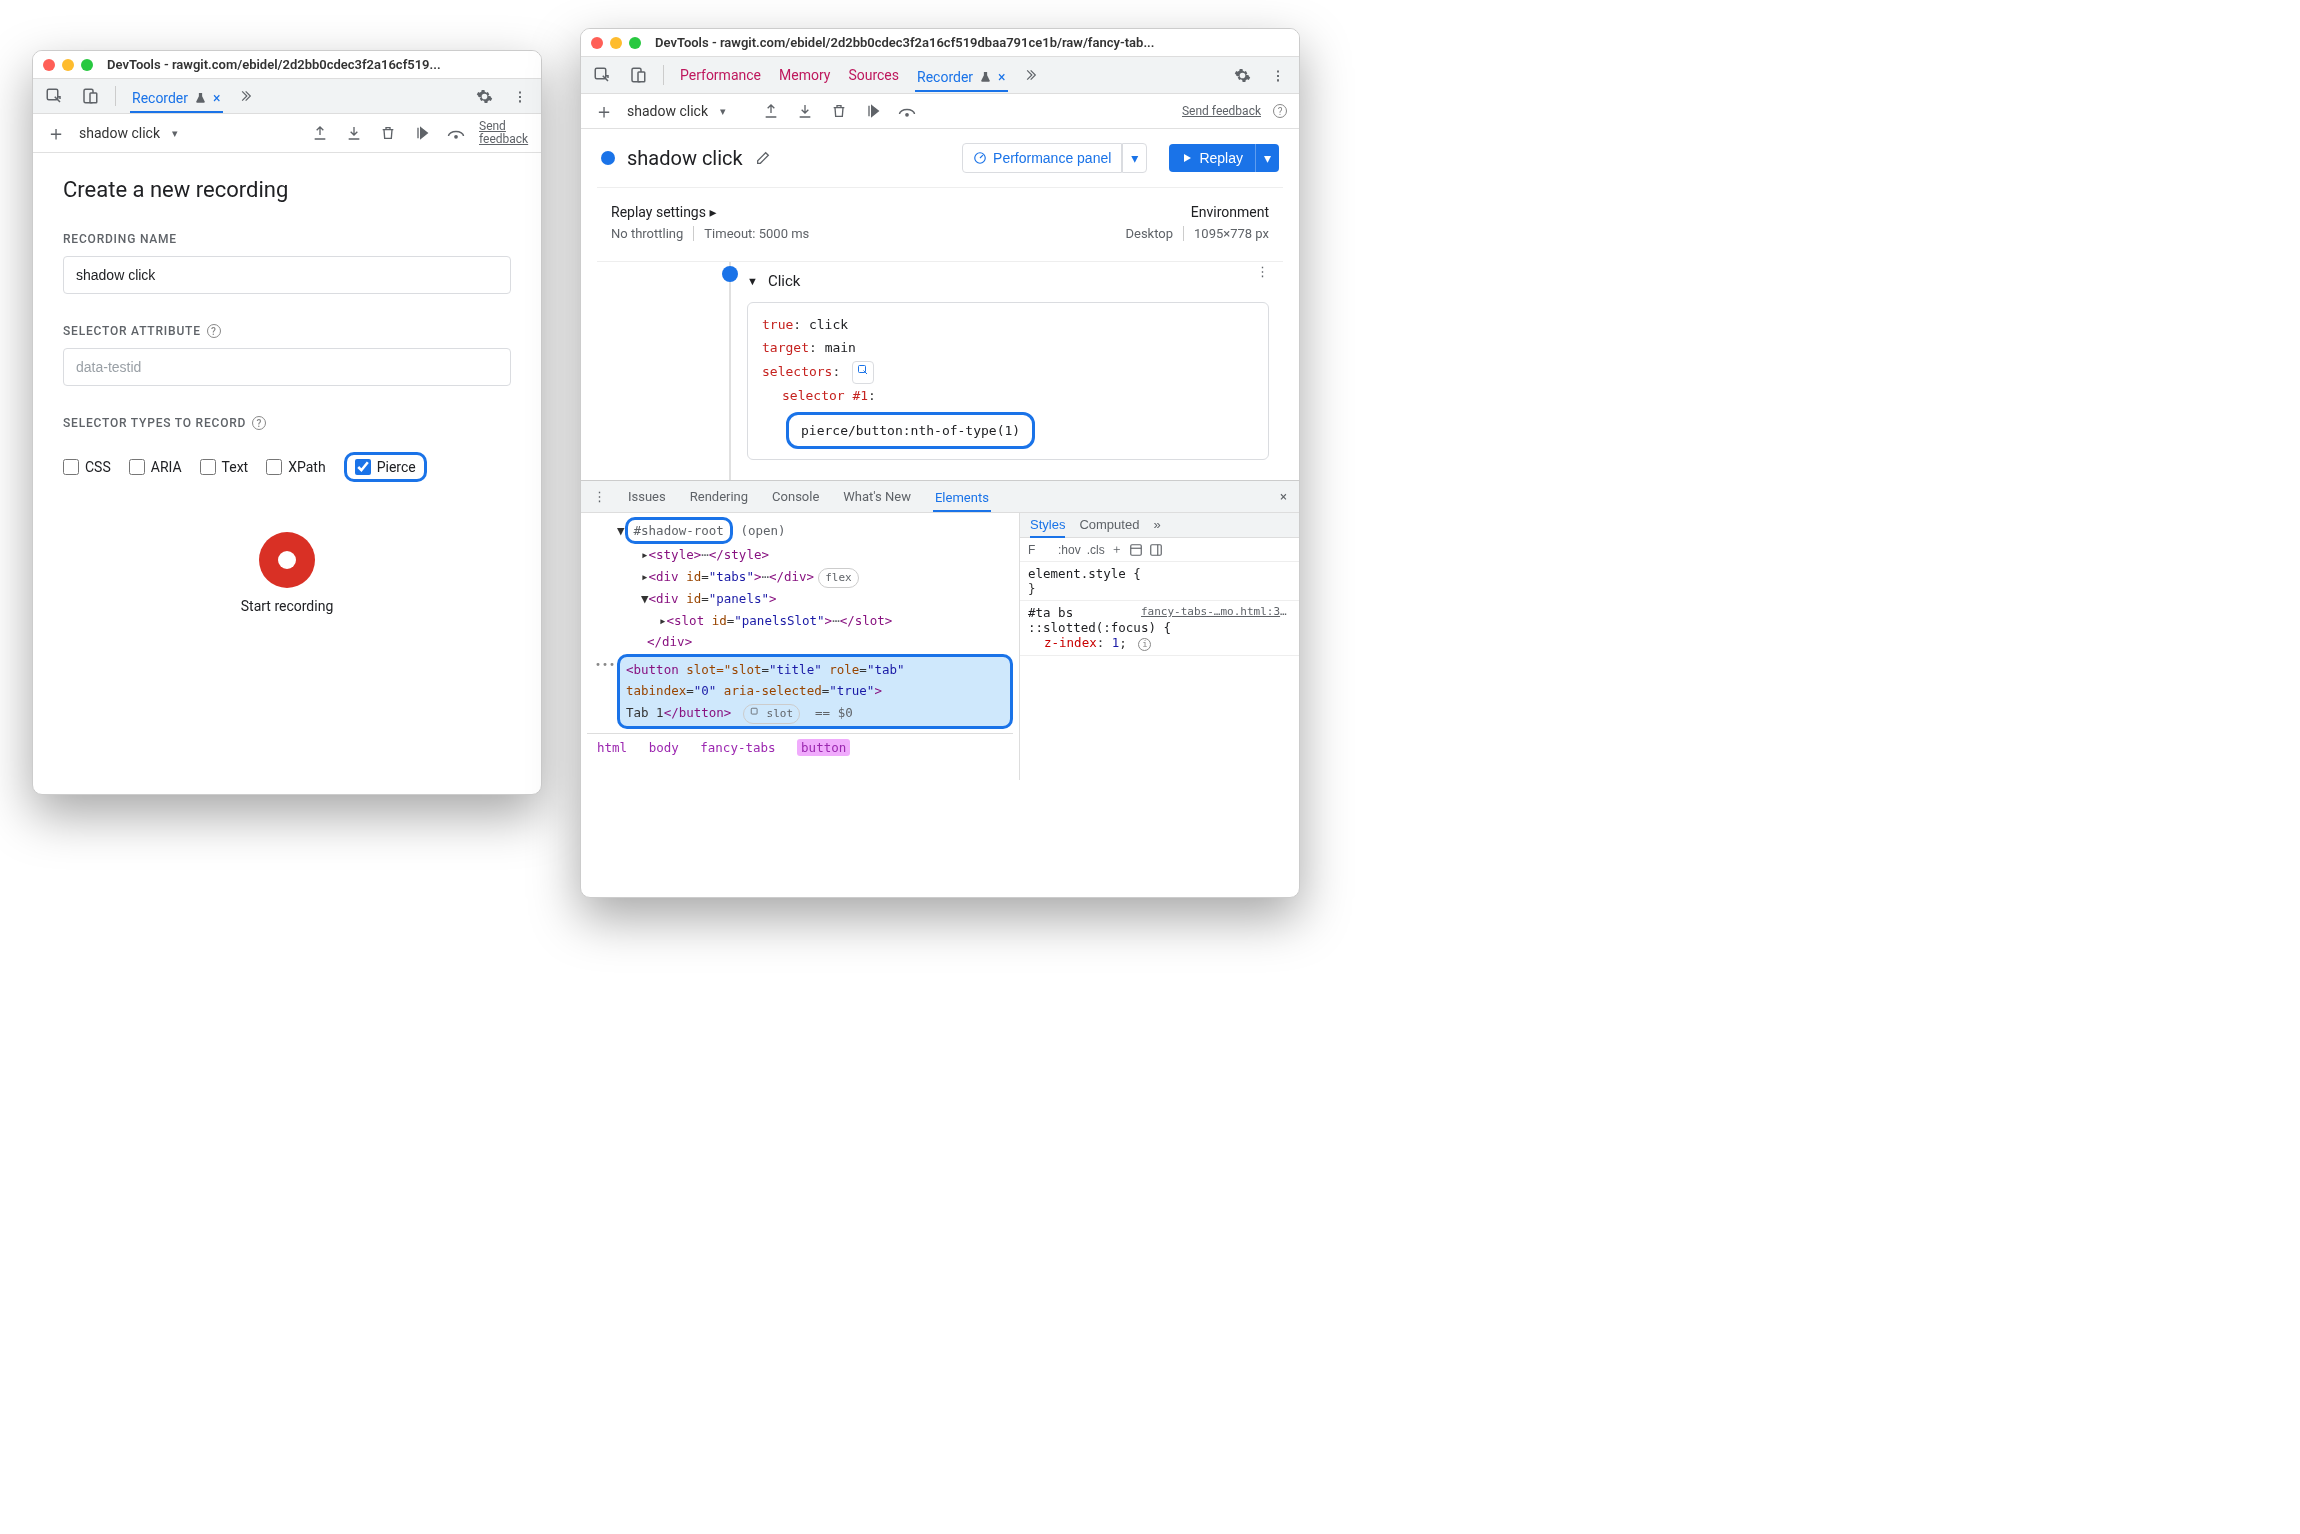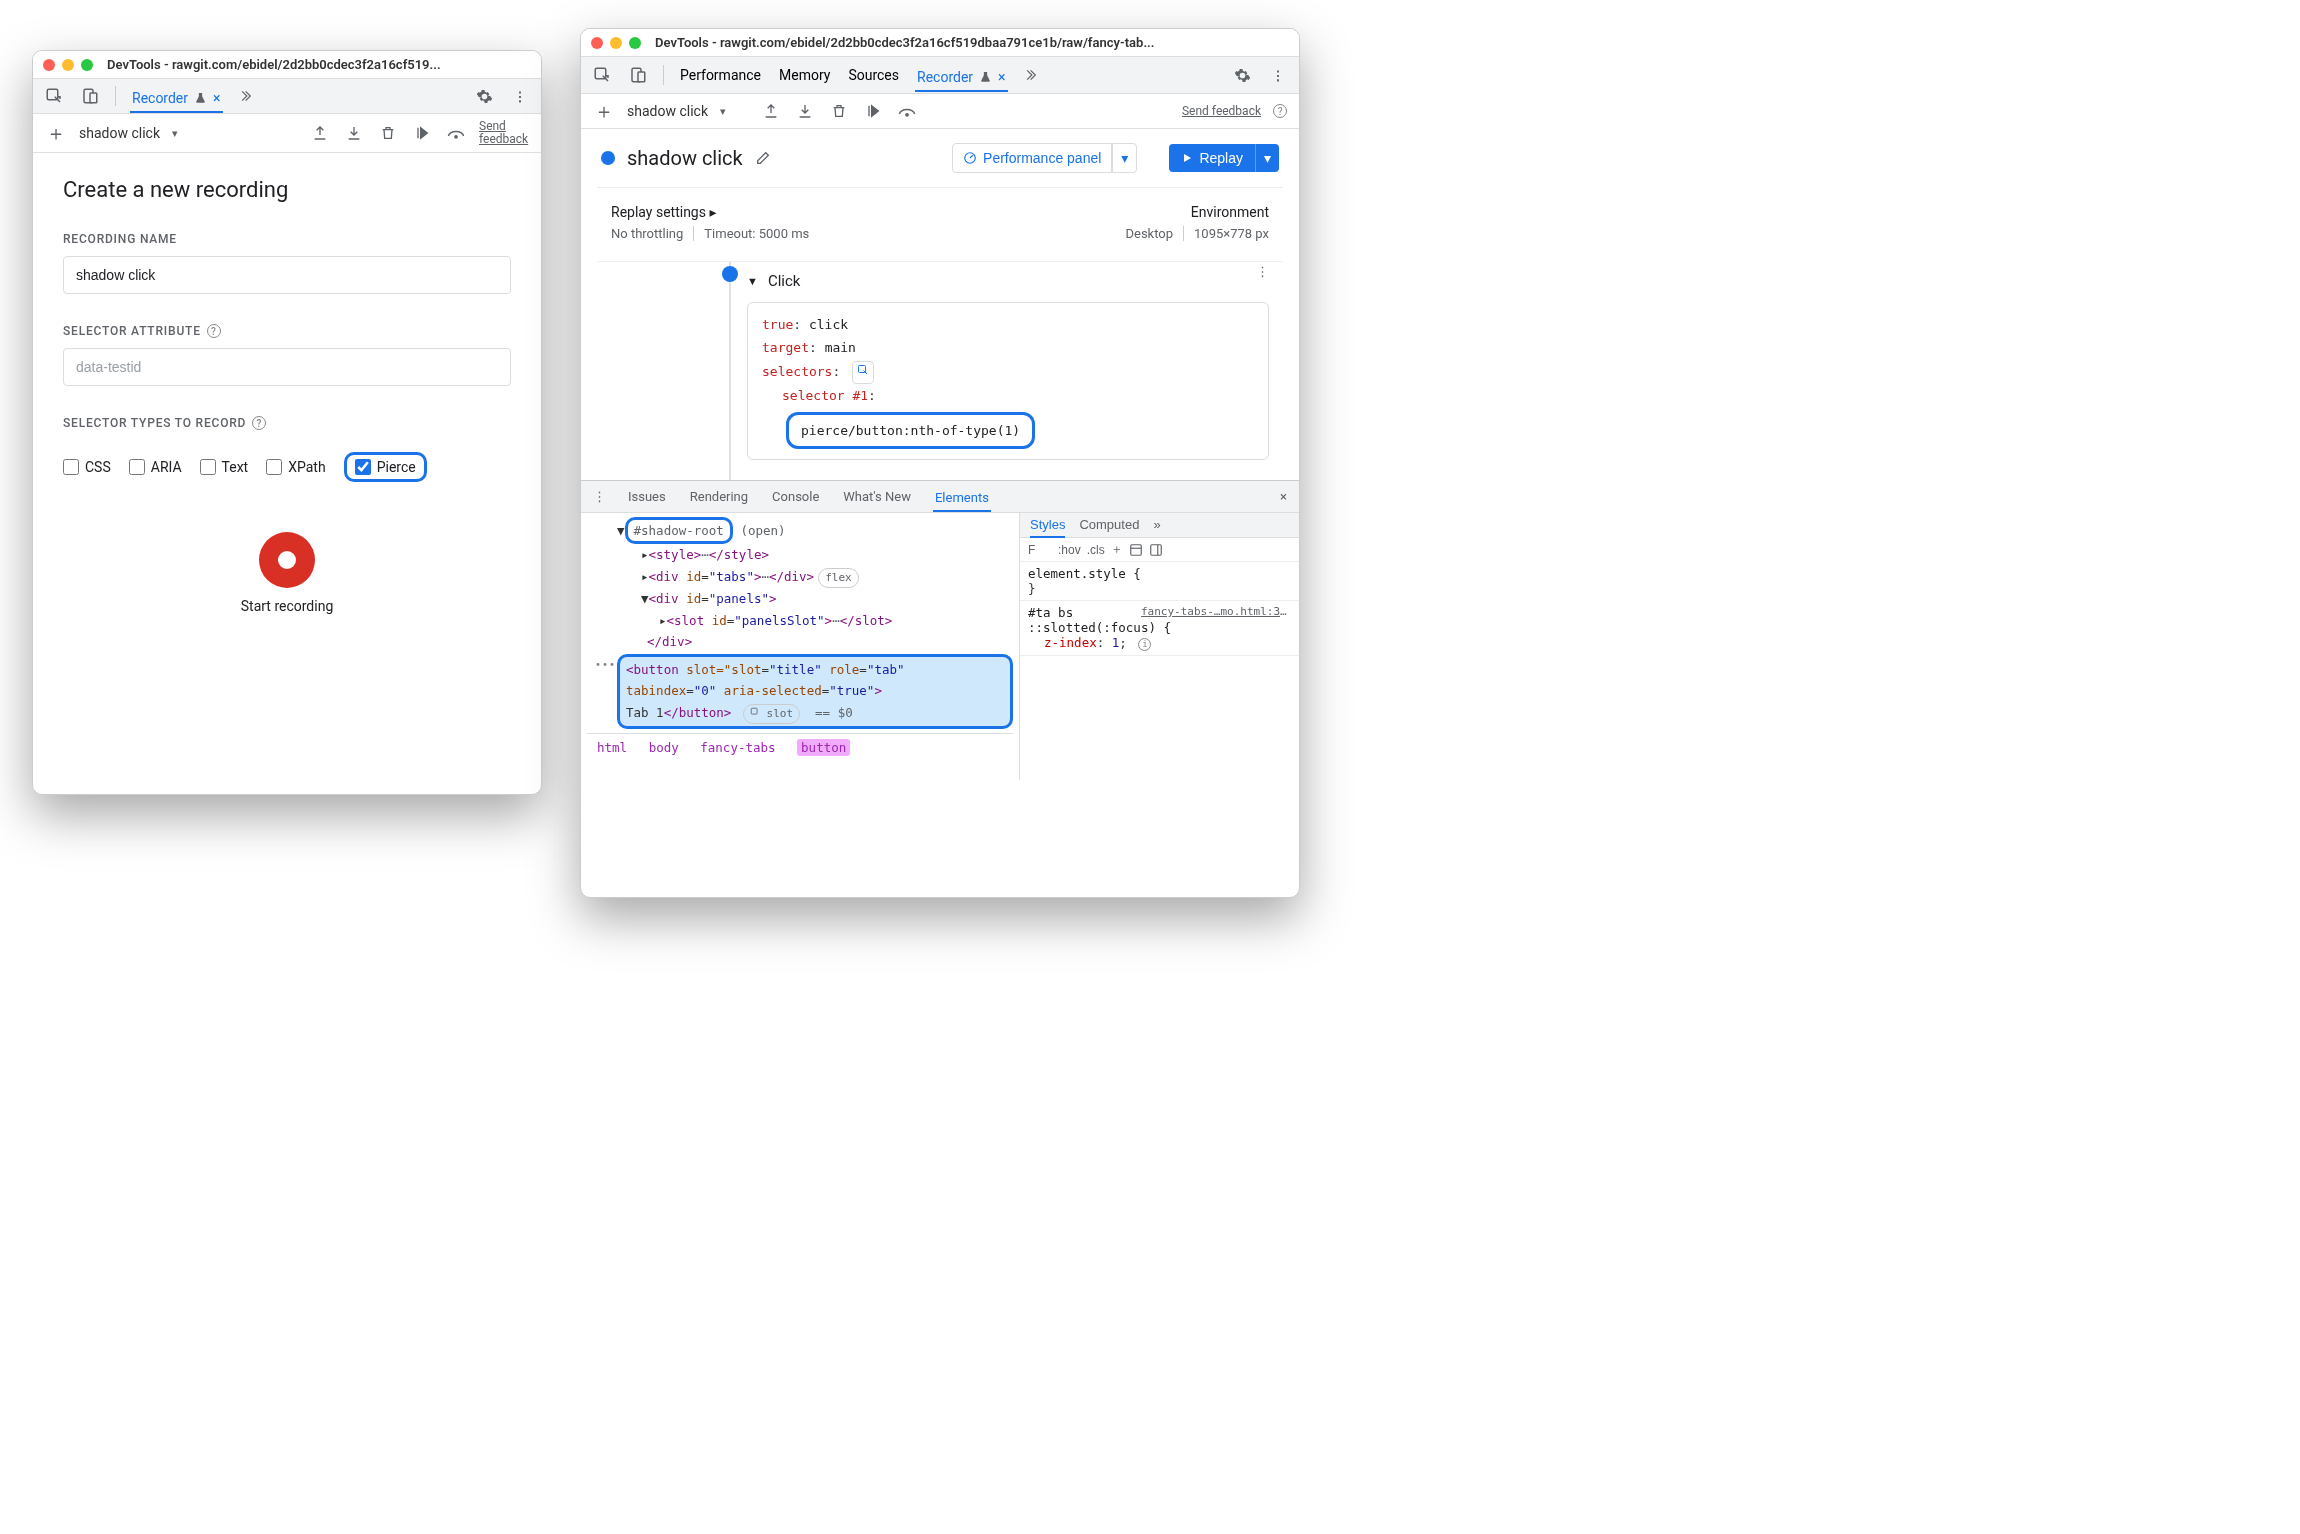--- a/index.html
+++ b/index.html
@@ -38,21 +38,21 @@
   .tabbar {
     display: flex; align-items: center; gap: 14px;
     padding: 6px 10px; border-bottom: 1px solid #ddd;
     background: #f1f3f4;
     color: #5f6368;
   }
   .tabbar .icon-btn { width: 22px; height: 22px; display:flex; align-items:center; justify-content:center; cursor:pointer; }
   .tabbar .spacer { flex: 1; }
   .tab {
     display:flex; align-items:center; gap:6px; padding: 4px 2px;
-    font-size: 14px; color:#000000; cursor:pointer;
+    font-size: 14px; color:#be185d; cursor:pointer;
   }
   .tab.active { color:#1a73e8; border-bottom: 2px solid #1a73e8; margin-bottom:-7px; padding-bottom:5px;text-align:center; }
   .divider-v { width:1px; height:20px; background:#ccc; }
 
   .toolbar {
     display:flex; align-items:center; gap:12px;
     padding: 6px 12px; border-bottom:1px solid #e0e0e0;
     font-size:14px; color:#333;
   }
   .toolbar .link { color:#5f6368; text-decoration: underline; font-size:12px; }
@@ -430,21 +430,21 @@
     <div class="btn-group outline">
       <button class="btn-outline">
         <svg width="14" height="14" viewBox="0 0 24 24" fill="none" stroke="#1a73e8" stroke-width="2">
               <circle cx="12" cy="12" r="9"></circle>
               <path d="M12 12l5-5"></path>
             </svg>
         <span>Performance panel</span>
       </button>
       <button class="btn-outline" style="padding:6px 8px;">▾</button>
     </div>
-    <div class="btn-group" style="margin-left:20px;">
+    <div class="btn-group" style="margin-left:10px;">
       <button class="btn-primary">
         <svg width="12" height="12" viewBox="0 0 24 24" fill="#fff">
               <path d="M6 4l14 8-14 8z"></path>
             </svg>
         <span>Replay</span>
       </button>
       <button class="btn-primary" style="padding:6px 8px;">▾</button>
     </div>
   </div>
 

